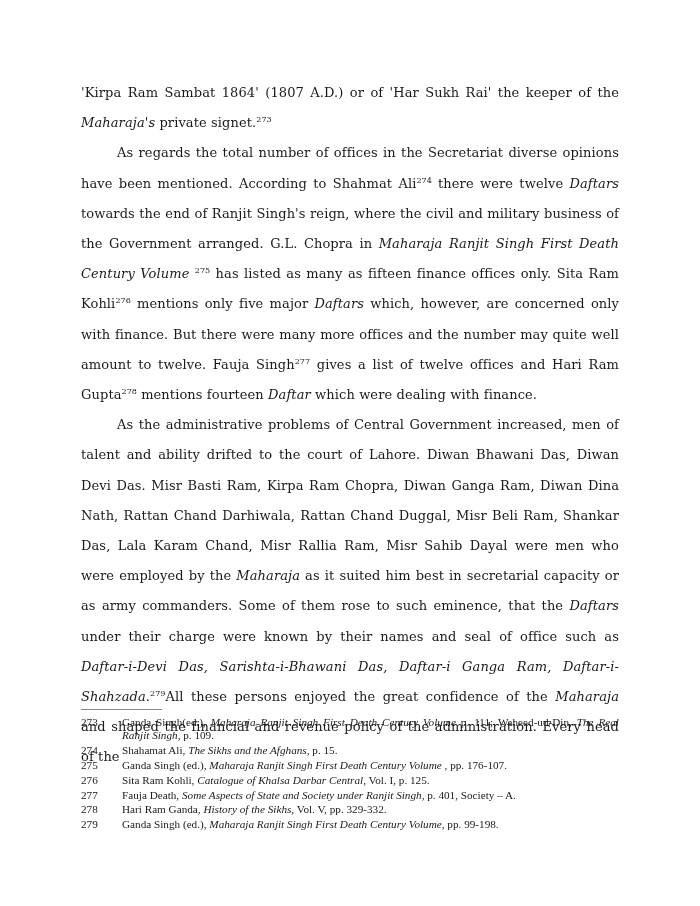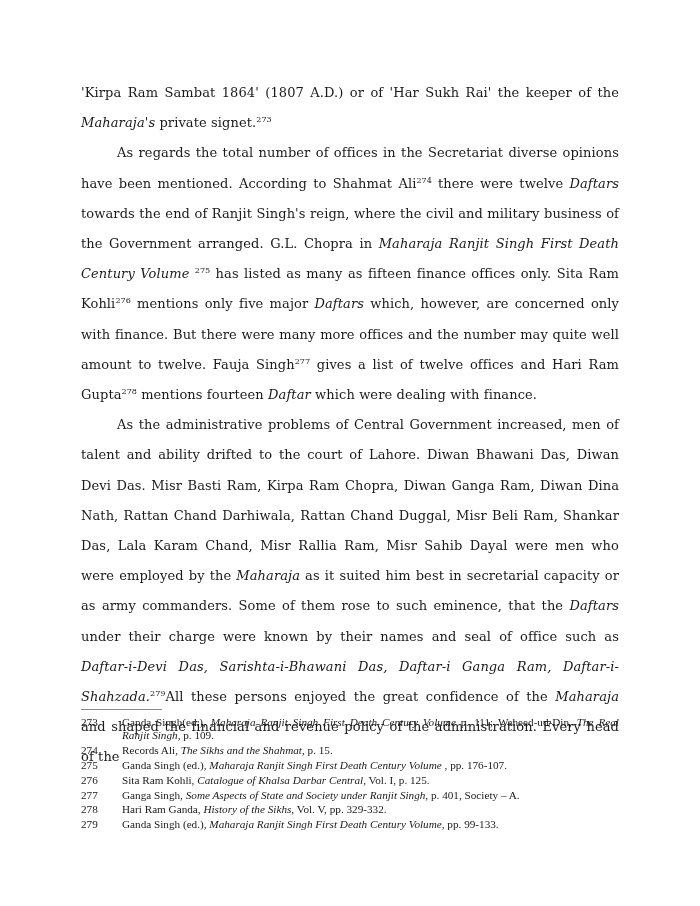--- a/index.html
+++ b/index.html
@@ -119,38 +119,38 @@
 
   <div class="footnotes">
     <div class="fn-rule"></div>
     <div>
         <div class="fn">
           <div class="fn-num">273</div>
           <div class="fn-text justified"><span>Ganda Singh(ed.),   </span><i>Maharaja Ranjit Singh First Death Century Volume</i><span> p. 111; Waheed-ud-Din, </span><i>The Real Ranjit Singh,</i><span> p. 109.</span></div>
         </div>
         <div class="fn">
           <div class="fn-num">274</div>
-          <div class="fn-text"><span>Records Ali, </span><i>The Sikhs and the Shahmat,</i><span> p. 15.</span></div>
+          <div class="fn-text"><span>Shahamat Ali, </span><i>The Sikhs and the Afghans,</i><span> p. 15.</span></div>
         </div>
         <div class="fn">
           <div class="fn-num">275</div>
           <div class="fn-text"><span>Ganda Singh (ed.),  </span><i>Maharaja Ranjit Singh First Death Century Volume</i><span> , pp. 176-107.</span></div>
         </div>
         <div class="fn">
           <div class="fn-num">276</div>
           <div class="fn-text"><span>Sita Ram Kohli, </span><i>Catalogue of Khalsa Darbar Central,</i><span> Vol. I, p. 125.</span></div>
         </div>
         <div class="fn">
           <div class="fn-num">277</div>
-          <div class="fn-text"><span>Ganga Singh, </span><i>Some Aspects of State and Society under Ranjit Singh,</i><span> p. 401, Society – A.</span></div>
+          <div class="fn-text"><span>Fauja Death, </span><i>Some Aspects of State and Society under Ranjit Singh,</i><span> p. 401, Society – A.</span></div>
         </div>
         <div class="fn">
           <div class="fn-num">278</div>
           <div class="fn-text"><span>Hari Ram Ganda, </span><i>History of the Sikhs,</i><span> Vol. V, pp. 329-332.</span></div>
         </div>
         <div class="fn">
           <div class="fn-num">279</div>
-          <div class="fn-text"><span> Ganda Singh (ed.), </span><i>Maharaja Ranjit Singh First Death Century Volume</i><span>, pp. 99-133.</span></div>
+          <div class="fn-text"><span> Ganda Singh (ed.), </span><i>Maharaja Ranjit Singh First Death Century Volume</i><span>, pp. 99-198.</span></div>
         </div>
       </div>
   </div>
 
 </div>
 
 </body></html>

